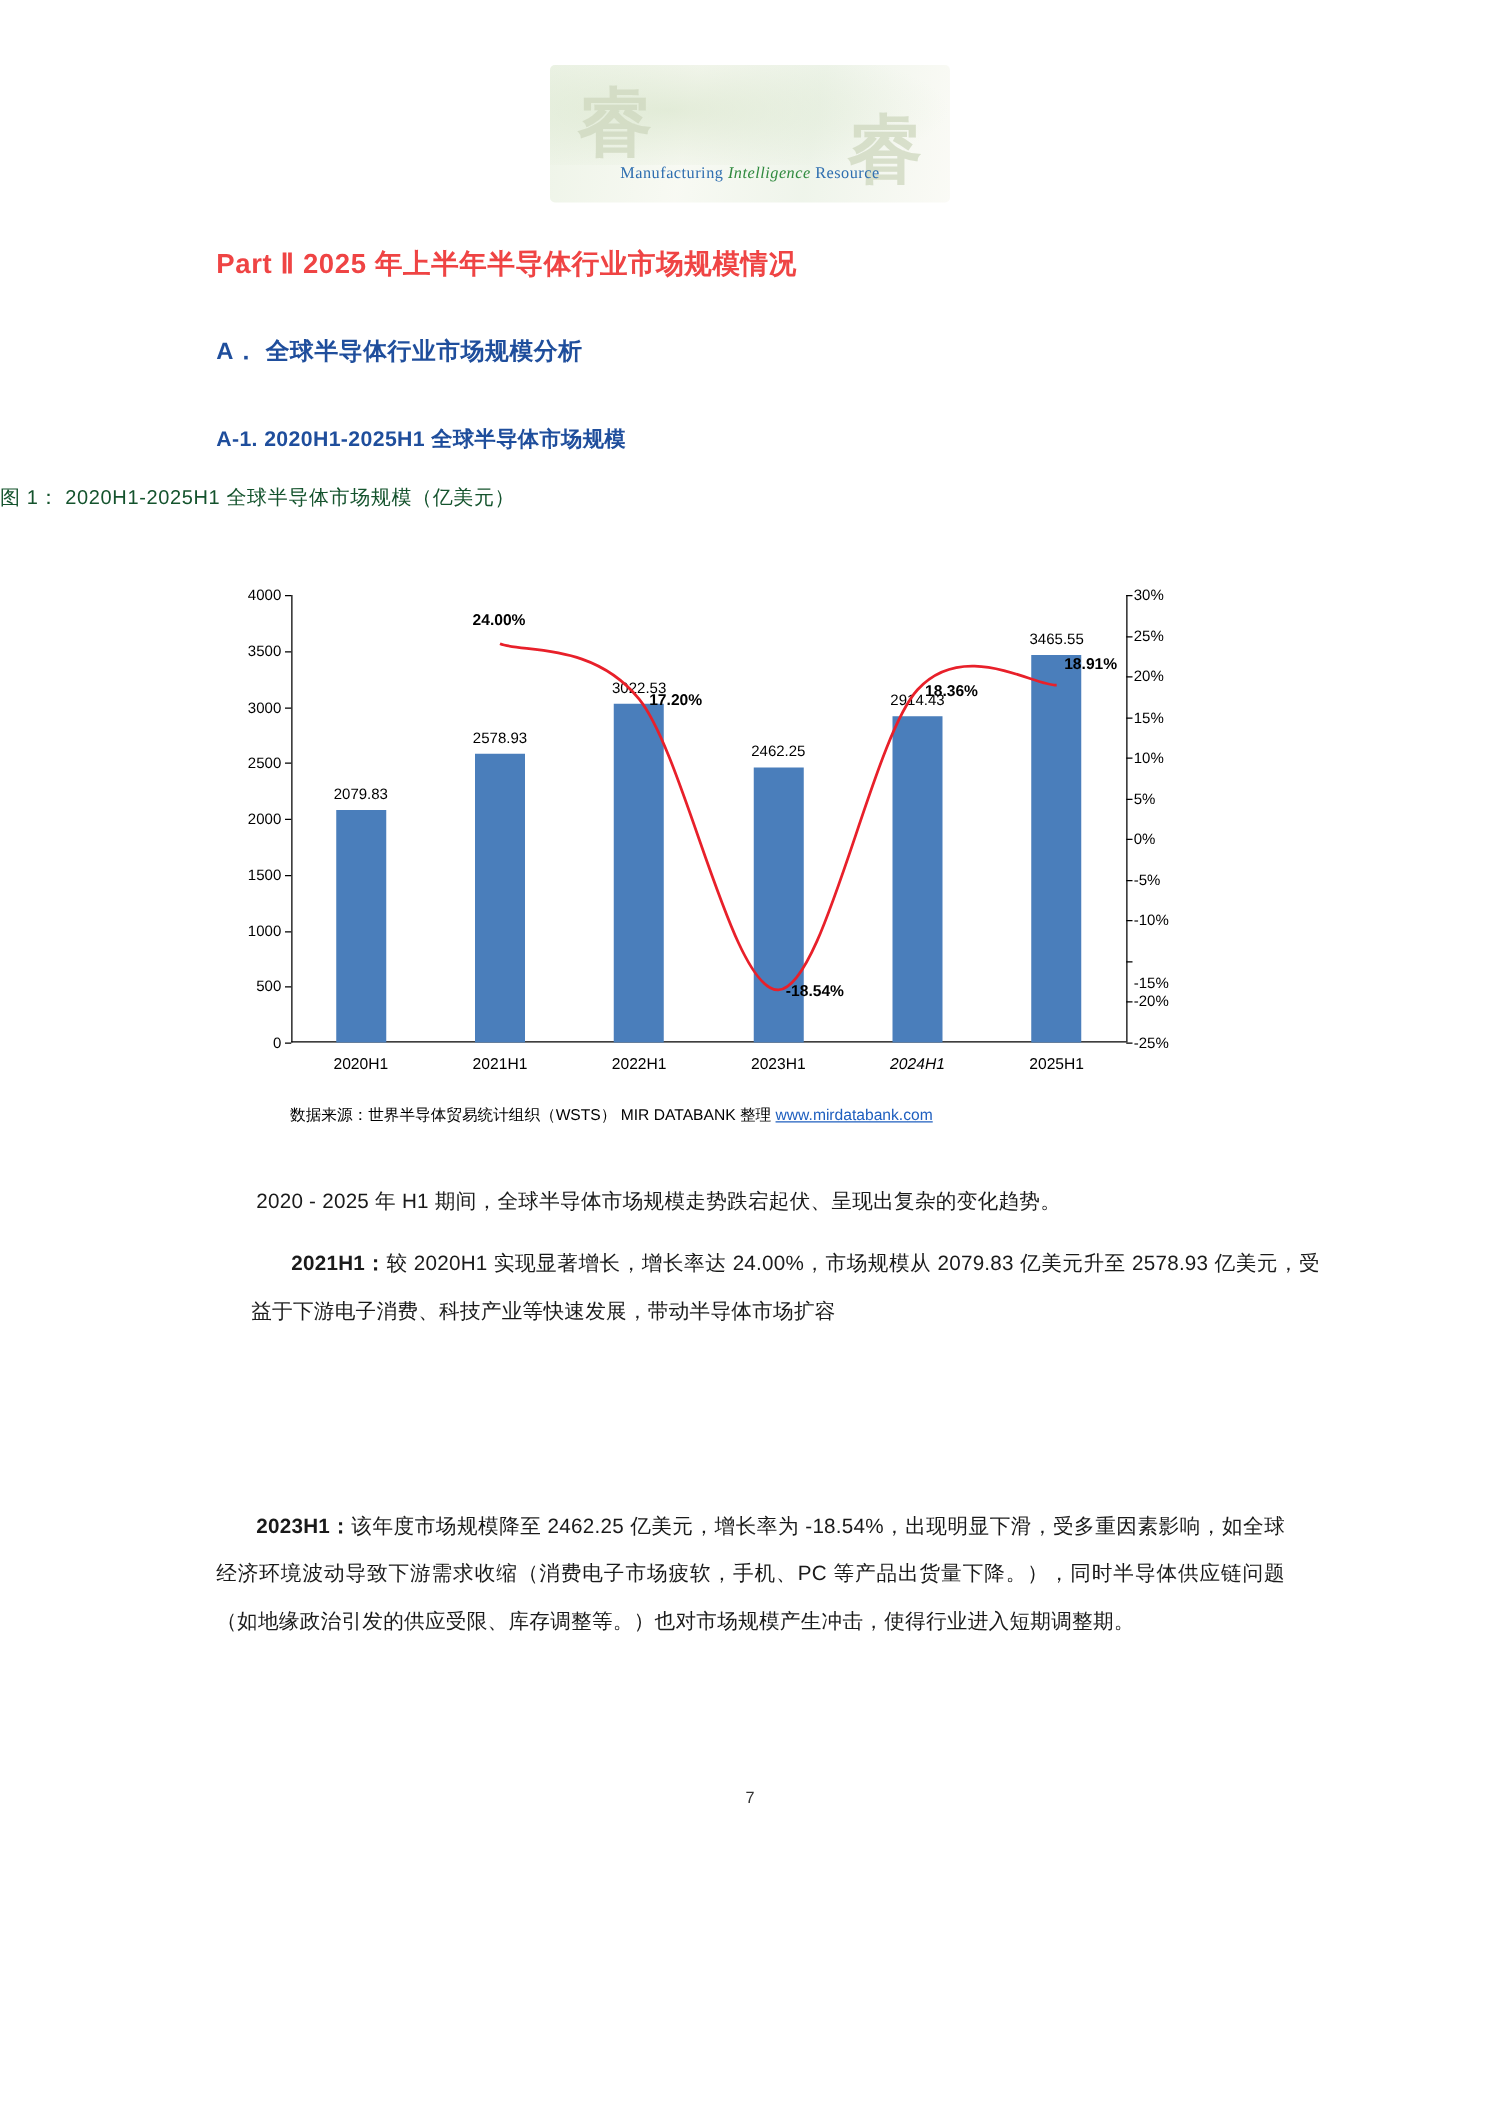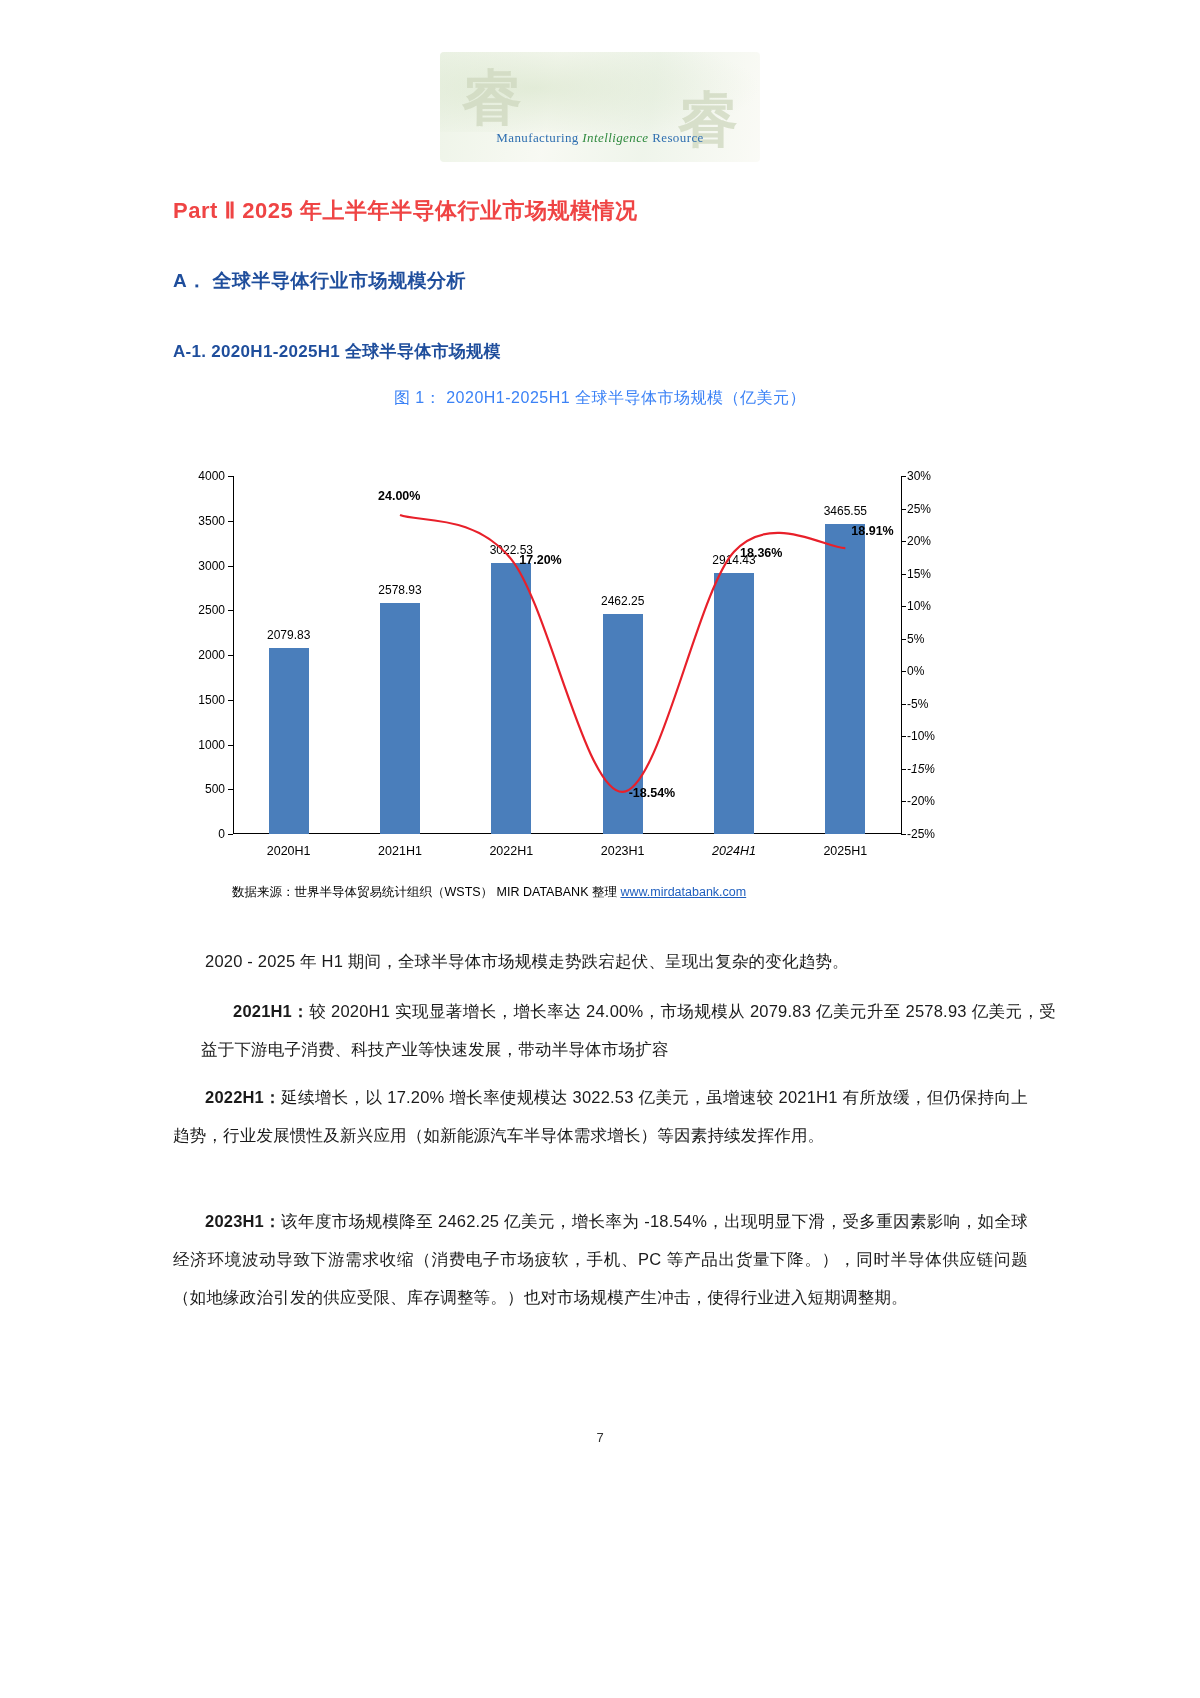--- a/index.html
+++ b/index.html
@@ -58,22 +58,22 @@
   .h-a{
     position:absolute;left:173px;top:268px;
     font-size:19px;font-weight:700;color:#1f4e9c;letter-spacing:.5px;
   }
   .h-a1{
     position:absolute;left:173px;top:340px;
     font-size:17px;font-weight:700;color:#1f4e9c;letter-spacing:.3px;
   }
   
   .fig-title{
-    position:absolute;left:0;top:388px;width:1200px;text-align:center;
-    font-size:16px;color:#3b82f6;letter-spacing:.5px;
+    position:absolute;left:0;top:388px;width:1200px;text-align:left;
+    font-size:16px;color:#14532d;letter-spacing:.5px;
   }
   .legend{
     position:absolute;left:0;top:437px;width:1200px;text-align:center;font-size:13px;
   }
   .legend span.item{display:inline-block;margin:0 16px;vertical-align:middle;}
   .legend .sw-bar{display:inline-block;width:26px;height:12px;background:#4a7ebb;vertical-align:middle;margin-right:6px;}
   .legend .sw-line{display:inline-block;width:30px;height:2px;background:#e8202a;vertical-align:middle;margin-right:6px;position:relative;top:-2px;}
   .chart{
     position:absolute;left:173px;top:466px;width:790px;height:400px;
   }
@@ -166,21 +166,21 @@
         <div class="ytick ytick-l" style="top: 54.75px;">3500</div>
         <div class="tickmark" style="left: 55px; top: 54.75px;"></div>
         <div class="ytick ytick-l" style="top: 10px;">4000</div>
         <div class="tickmark" style="left: 55px; top: 10px;"></div>
       </div>
     <div id="yticks-right">
         <div class="ytick-r" style="top: 368px;">-25%</div>
         <div class="tickmark" style="left: 728px; top: 368px;"></div>
         <div class="ytick-r" style="top: 335.455px;">-20%</div>
         <div class="tickmark" style="left: 728px; top: 335.455px;"></div>
-        <div class="ytick-r" style="top: 303px; font-style: italic;">-15%</div>
+        <div class="ytick-r" style="top: 320px;">-15%</div>
         <div class="tickmark" style="left: 728px; top: 302.909px;"></div>
         <div class="ytick-r" style="top: 270.364px;">-10%</div>
         <div class="tickmark" style="left: 728px; top: 270.364px;"></div>
         <div class="ytick-r" style="top: 237.818px;">-5%</div>
         <div class="tickmark" style="left: 728px; top: 237.818px;"></div>
         <div class="ytick-r" style="top: 205.273px;">0%</div>
         <div class="tickmark" style="left: 728px; top: 205.273px;"></div>
         <div class="ytick-r" style="top: 172.727px;">5%</div>
         <div class="tickmark" style="left: 728px; top: 172.727px;"></div>
         <div class="ytick-r" style="top: 140.182px;">10%</div>
@@ -229,21 +229,18 @@
   </div>
 
   <div class="src">
     <span>数据来源：世界半导体贸易统计组织（WSTS）   MIR DATABANK 整理 </span><a href="#">www.mirdatabank.com</a>
   </div>
 
   <div class="para p1">2020 - 2025 年 H1 期间，全球半导体市场规模走势跌宕起伏、呈现出复杂的变化趋势。</div>
   <div class="para p2">
     <span class="indent"></span><b>2021H1：</b><span>较 2020H1 实现显著增长，增长率达 24.00%，市场规模从 2079.83 亿美元升至 2578.93 亿美元，受益于下游电子消费、科技产业等快速发展，带动半导体市场扩容</span>
   </div>
-  <div class="para p3">
-    <span class="indent"></span><b>2022H1：</b><span>延续增长，以 17.20% 增长率使规模达 3022.53 亿美元，虽增速较 2021H1 有所放缓，但仍保持向上趋势，行业发展惯性及新兴应用（如新能源汽车半导体需求增长）等因素持续发挥作用。</span>
-  </div>
   <div class="para p4">
     <span class="indent"></span><b>2023H1：</b><span>该年度市场规模降至 2462.25 亿美元，增长率为 -18.54%，出现明显下滑，受多重因素影响，如全球经济环境波动导致下游需求收缩（消费电子市场疲软，手机、PC 等产品出货量下降。），同时半导体供应链问题（如地缘政治引发的供应受限、库存调整等。）也对市场规模产生冲击，使得行业进入短期调整期。</span>
   </div>
 
   <div class="pageno">7</div>
 </div>
 
 </body></html>

